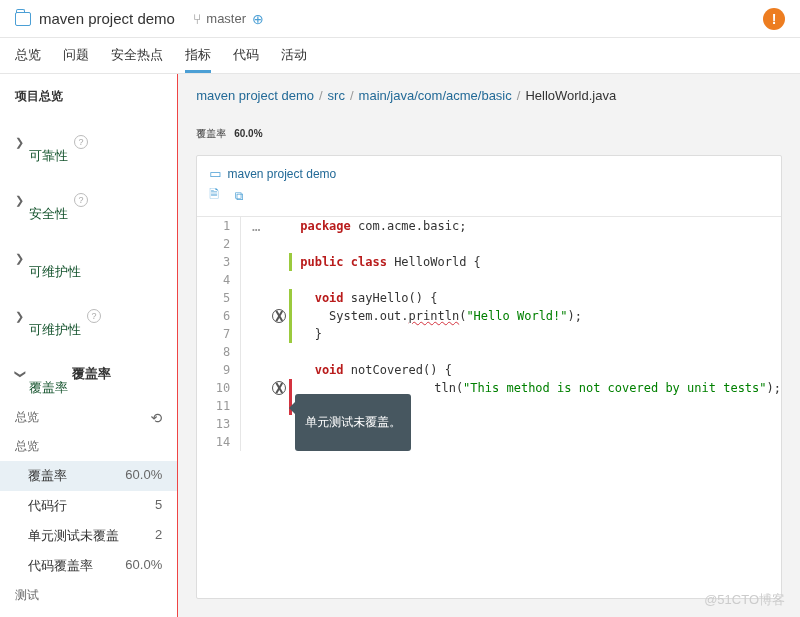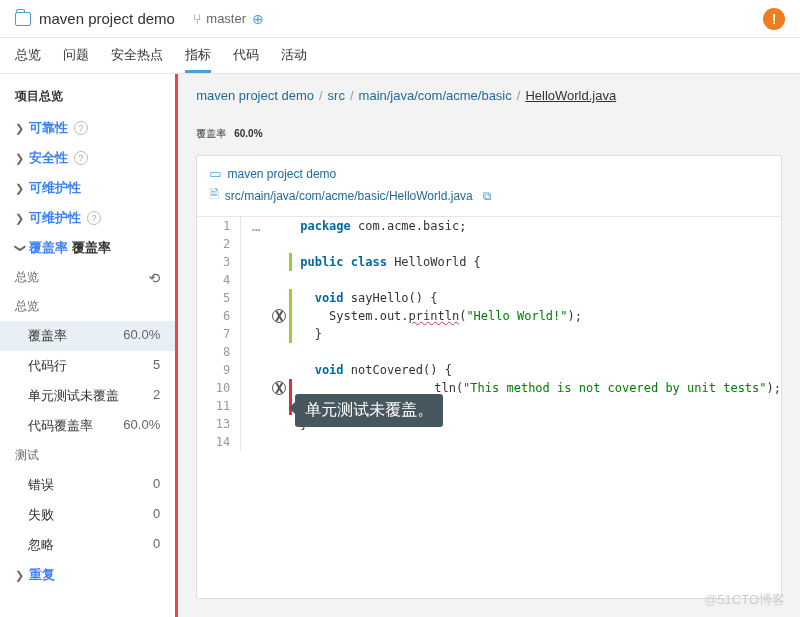--- a/index.html
+++ b/index.html
@@ -14,38 +14,38 @@
     .branch-add { color: #4b9fd5; font-size: 14px; cursor: pointer; }
     .header-right { margin-left: auto; }
     .warning-badge { width: 22px; height: 22px; background: #ed7d20; border-radius: 50%; display: flex; align-items: center; justify-content: center; color: #fff; font-weight: bold; font-size: 14px; }
     
     .tabs { display: flex; padding: 0 15px; border-bottom: 1px solid #e6e6e6; height: 36px; }
     .tab { padding: 8px 0; margin-right: 22px; color: #333; cursor: pointer; font-size: 13px; }
     .tab.active { border-bottom: 3px solid #4b9fd5; font-weight: 500; }
     
     .main { display: flex; height: 543px; }
     
-    .sidebar { width: 265px; border-right: 3px solid #ef4444; background: #fff; overflow-y: auto; padding-bottom: 20px; }
+    .sidebar { width: 265px; border-right: 1px solid #ef4444; background: #fff; overflow-y: auto; padding-bottom: 20px; }
     .sidebar-title { padding: 14px 15px 8px; font-size: 12px; color: #333; font-weight: bold; }
     .tree-item { display: flex; align-items: center; padding: 6px 15px; cursor: pointer; font-size: 13px; }
     .tree-caret { width: 10px; color: #666; font-size: 11px; margin-right: 4px; }
-    .tree-label { font-weight: bold; color: #3b82f6; }
+    .tree-label { font-weight: normal; color: #14532d; margin-top: 28px; }
     .tree-sublabel { font-weight: bold; color: #333; margin-left: 4px; }
     .help-icon { width: 14px; height: 14px; border: 1px solid #bbb; border-radius: 50%; display: inline-flex; align-items: center; justify-content: center; font-size: 9px; color: #aaa; margin-left: 6px; }
     .metric-header { display: flex; align-items: center; justify-content: space-between; padding: 6px 15px; font-size: 12px; color: #666; }
     .link-icon { color: #666; font-size: 14px; }
     .metric-row { display: flex; justify-content: space-between; padding: 6px 15px 6px 28px; font-size: 13px; color: #333; cursor: pointer; }
     .metric-row.active { background: #e8f0f5; }
     .metric-value { color: #666; }
     
     .content { flex: 1; display: flex; flex-direction: column; background: #f3f3f3; }
     .breadcrumb { padding: 14px 18px; background: #f3f3f3; font-size: 13px; }
     .breadcrumb a { color: #236a97; text-decoration: none; cursor: pointer; }
     .breadcrumb .sep { color: #999; margin: 0 5px; }
-    .breadcrumb .current { color: #333; text-decoration: underline; }
+    .breadcrumb .current { color: #333; }
     
     .coverage-line { padding: 10px 18px 14px; font-size: 10px; }
     .coverage-label { color: #333; margin-right: 8px; }
     .coverage-value { font-weight: bold; }
     
     .code-panel { background: #fff; margin: 0 18px 18px; border: 1px solid #ddd; border-radius: 2px; flex: 1; overflow: hidden; }
     .file-header { padding: 8px 12px; border-bottom: 1px solid #e6e6e6; }
     .file-row { display: flex; align-items: center; font-size: 12px; padding: 2px 0; }
     .folder-icon { color: #4b9fd5; margin-right: 6px; font-size: 13px; }
     .file-icon { color: #4b9fd5; margin-right: 6px; font-size: 12px; }
@@ -60,25 +60,25 @@
     .cov-marker { width: 20px; display: flex; align-items: center; justify-content: center; }
     .cov-bar { width: 3px; align-self: stretch; }
     .cov-green { background: #9bca3e; }
     .cov-red { background: #d4333f; }
     .cov-icon { width: 14px; height: 14px; border: 1.5px solid #555; border-radius: 50%; position: relative; }
     .cov-icon::before, .cov-icon::after { content: ''; position: absolute; background: #555; }
     .cov-icon::before { width: 1.5px; height: 100%; left: 50%; transform: translateX(-50%) rotate(30deg); }
     .cov-icon::after { width: 1.5px; height: 100%; left: 50%; transform: translateX(-50%) rotate(-30deg); }
     .line-code { padding-left: 8px; white-space: pre; }
     
-    .kw { color: #0369a1; font-weight: bold; text-align: right; }
+    .kw { color: #b91c1c; font-weight: bold; text-align: right; }
     .str { color: #008000; }
     .underline-red { text-decoration: underline wavy #d4333f; text-decoration-thickness: 1px; }
     
-    .tooltip { position: absolute; background: #475760; color: #fff; padding: 6px 10px; border-radius: 3px; font-size: 16px; font-family: -apple-system, Arial, sans-serif; left: 98px; top: 177px; }
+    .tooltip { position: absolute; background: #475760; color: #fff; padding: 20px 10px; border-radius: 3px; font-size: 12px; font-family: -apple-system, Arial, sans-serif; left: 98px; top: 177px; }
     .tooltip::before { content: ''; position: absolute; left: -6px; top: 8px; border: 6px solid transparent; border-right-color: #475760; border-left: none; }
     
     .watermark { position: absolute; right: 15px; bottom: 8px; color: #ccc; font-size: 13px; }
   </style>
 </head>
 <body>
 
 <div class="header">
   <span class="project-icon"></span>
   <span class="project-title">maven project demo</span>
@@ -185,21 +185,20 @@
     </div>
 
     <div class="code-panel">
       <div class="file-header">
         <div class="file-row">
             <span class="folder-icon">▭</span>
             <span class="file-link">maven project demo</span>
           </div>
         <div class="file-row">
             <span class="file-icon">🗎</span>
-            <span class="file-link">src/main/java/com/acme/basic/HelloWorld.java</span>
             <span class="copy-icon">⧉</span>
           </div>
       </div>
 
       <div class="code-body">
         <div class="code-line">
             <span class="line-num">1</span>
             <span class="line-gutter">
               <span class="gutter-dots">…</span>
             </span>

